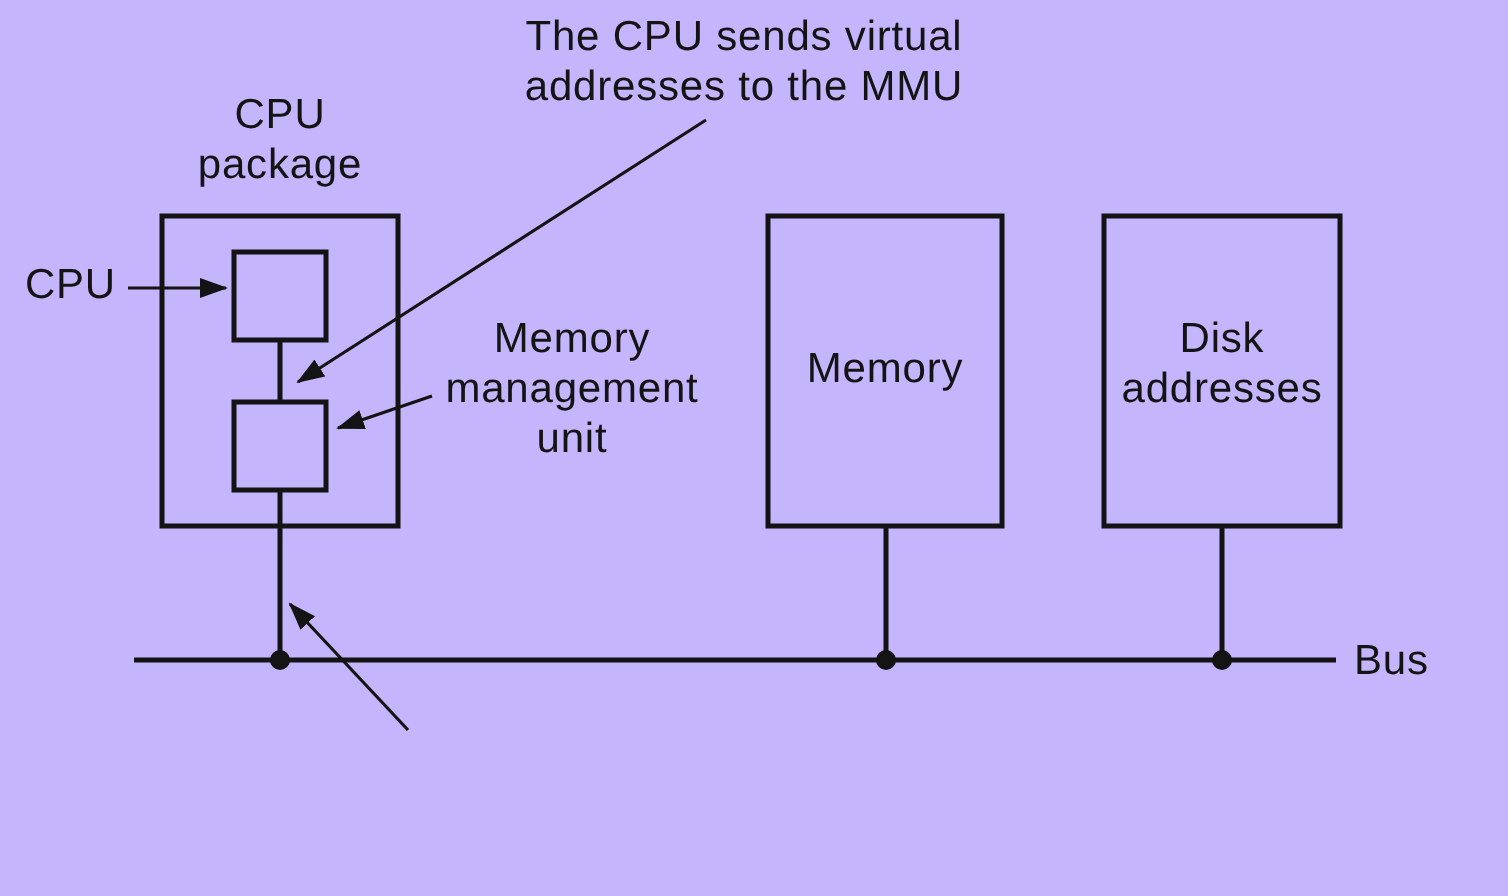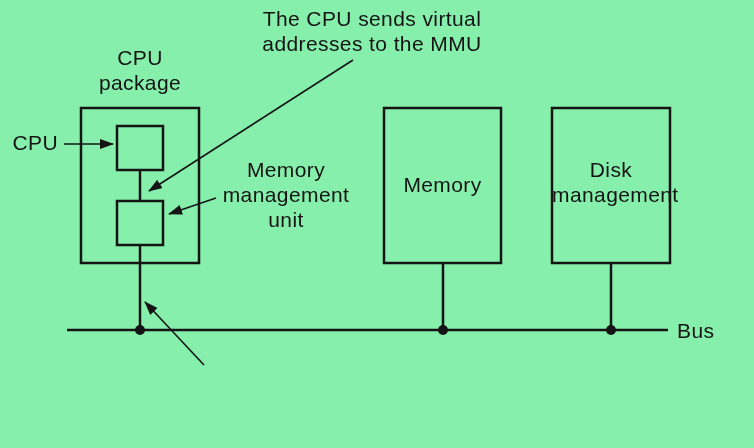--- a/index.html
+++ b/index.html
@@ -4,21 +4,21 @@
 <style>
   html, body {
     margin: 0;
     padding: 0;
     background: #fdfdfd;
   }
   .stage {
     position: relative;
     width: 754px;
     height: 448px;
-    background: #86efac;
+    background: #c4b5fd;
     font-family: "Liberation Sans", sans-serif;
     color: #141414;
     overflow: hidden;
   }
   .stage svg {
     position: absolute;
     left: 0;
     top: 0;
   }
   .label {
@@ -74,18 +74,18 @@
 
   <div class="label right" style="left:0px; top:130px; width:58px;">CPU</div>
 
   <div class="label center" style="left:206px; top:157px; width:160px;">Memory
 management
 unit</div>
 
   <div class="label center" style="left:384px; top:172px; width:117px;">Memory</div>
 
   <div class="label center" style="left:552px; top:157px; width:118px;">Disk
-management</div>
+addresses</div>
 
   <div class="label" style="left:677px; top:318px;">Bus</div>
 
 
 </div>
 
 </body></html>

